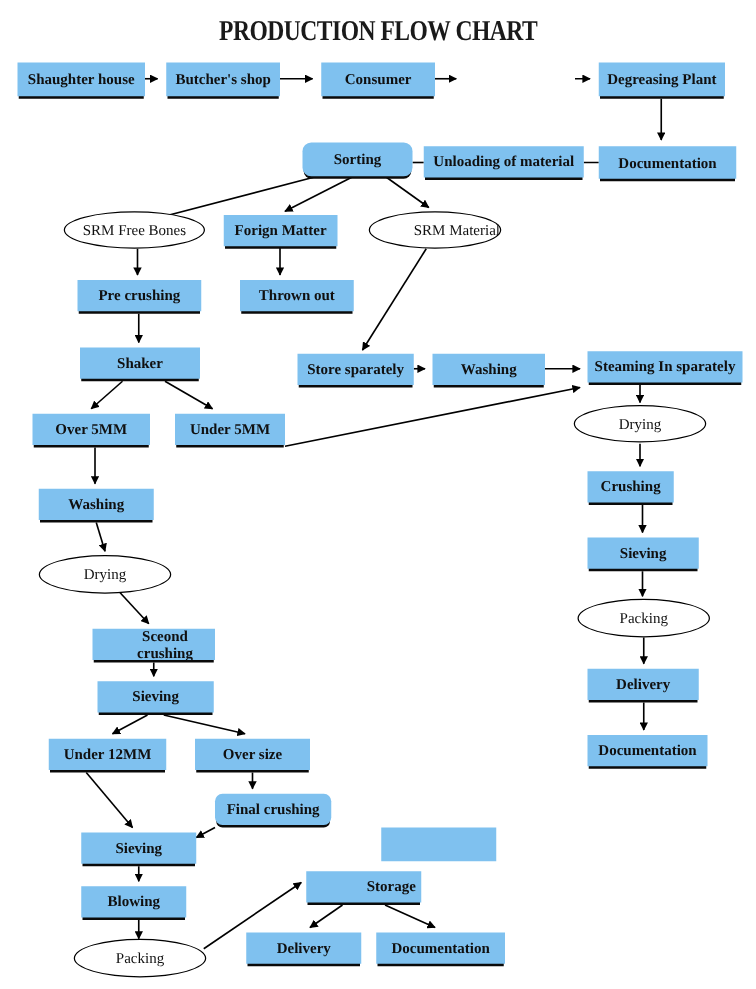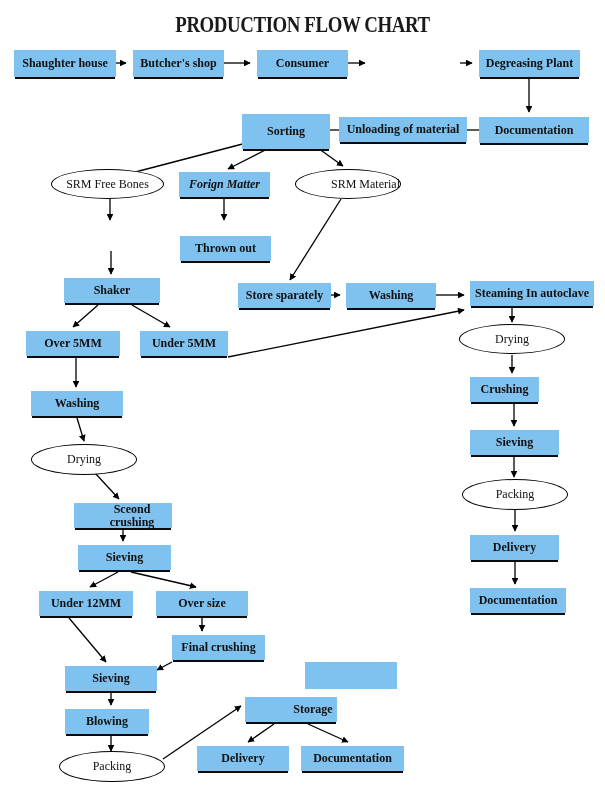--- a/index.html
+++ b/index.html
@@ -140,52 +140,55 @@
       </div>
       <div class="node box" style="left: 133px; top: 50px; width: 91px; height: 27px;">
         <span>Butcher's shop</span>
       </div>
       <div class="node box" style="left: 257px; top: 50px; width: 91px; height: 27px;">
         <span>Consumer</span>
       </div>
       <div class="node box" style="left: 479px; top: 50px; width: 101px; height: 27px;">
         <span>Degreasing Plant</span>
       </div>
-      <div class="node box" style="left: 242px; top: 114px; width: 88px; height: 35px;">
+      <div class="node box" style="left: 242px; top: 114px; width: 88px; height: 27px; border-radius: 7px;">
         <span>Sorting</span>
       </div>
       <div class="node box" style="left: 339px; top: 117px; width: 128px; height: 25px;">
         <span>Unloading of material</span>
       </div>
       <div class="node box" style="left: 479px; top: 117px; width: 110px; height: 26px;">
         <span>Documentation</span>
       </div>
       <div class="node ellipse" style="left: 51px; top: 169px; width: 113px; height: 30px;">
         <span>SRM Free Bones</span>
       </div>
-      <div class="node box" style="left: 179px; top: 172px; width: 91px; height: 25px; font-style: italic;">
+      <div class="node box" style="left: 179px; top: 172px; width: 91px; height: 25px;">
         <span>Forign Matter</span>
       </div>
       <div class="node ellipse" style="left: 295px; top: 169px; width: 106px; height: 30px; justify-content: flex-end;">
         <span>SRM Material</span>
       </div>
-      <div class="node box" style="left: 180px; top: 224px; width: 91px; height: 25px; margin-top: 12px;">
+      <div class="node box" style="left: 62px; top: 224px; width: 99px; height: 25px;">
+        <span>Pre crushing</span>
+      </div>
+      <div class="node box" style="left: 192px; top: 224px; width: 91px; height: 25px;">
         <span>Thrown out</span>
       </div>
       <div class="node box" style="left: 64px; top: 278px; width: 96px; height: 25px;">
         <span>Shaker</span>
       </div>
       <div class="node box" style="left: 238px; top: 283px; width: 93px; height: 25px;">
         <span>Store sparately</span>
       </div>
       <div class="node box" style="left: 346px; top: 283px; width: 90px; height: 25px;">
         <span>Washing</span>
       </div>
       <div class="node box" style="left: 470px; top: 281px; width: 124px; height: 25px;">
-        <span>Steaming In autoclave</span>
+        <span>Steaming In sparately</span>
       </div>
       <div class="node box" style="left: 26px; top: 331px; width: 94px; height: 25px;">
         <span>Over 5MM</span>
       </div>
       <div class="node box" style="left: 140px; top: 331px; width: 88px; height: 25px;">
         <span>Under 5MM</span>
       </div>
       <div class="node ellipse" style="left: 459px; top: 324px; width: 106px; height: 30px;">
         <span>Drying</span>
       </div>
@@ -215,21 +218,21 @@
       </div>
       <div class="node box" style="left: 39px; top: 591px; width: 94px; height: 25px;">
         <span>Under 12MM</span>
       </div>
       <div class="node box" style="left: 156px; top: 591px; width: 92px; height: 25px;">
         <span>Over size</span>
       </div>
       <div class="node box" style="left: 470px; top: 588px; width: 96px; height: 25px;">
         <span>Documentation</span>
       </div>
-      <div class="node box" style="left: 172px; top: 635px; width: 93px; height: 25px;">
+      <div class="node box" style="left: 172px; top: 635px; width: 93px; height: 25px; border-radius: 6px;">
         <span>Final crushing</span>
       </div>
       <div class="node box noshadow" style="left: 305px; top: 662px; width: 92px; height: 27px;">
         <span></span>
       </div>
       <div class="node box" style="left: 65px; top: 666px; width: 92px; height: 25px;">
         <span>Sieving</span>
       </div>
       <div class="node box" style="left: 245px; top: 697px; width: 92px; height: 25px; padding-left: 44px;">
         <span>Storage</span>

